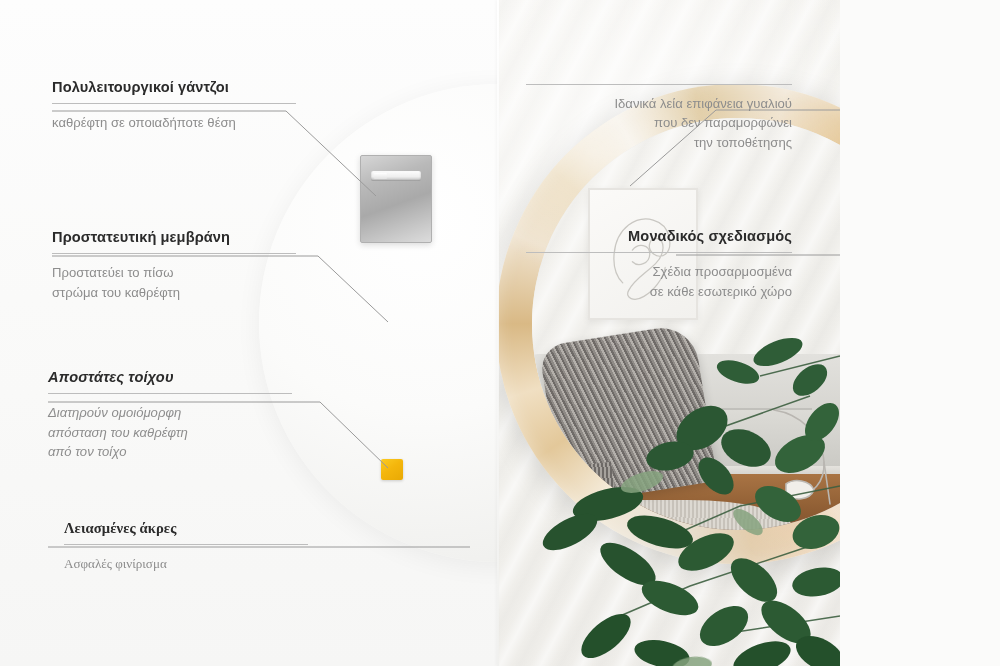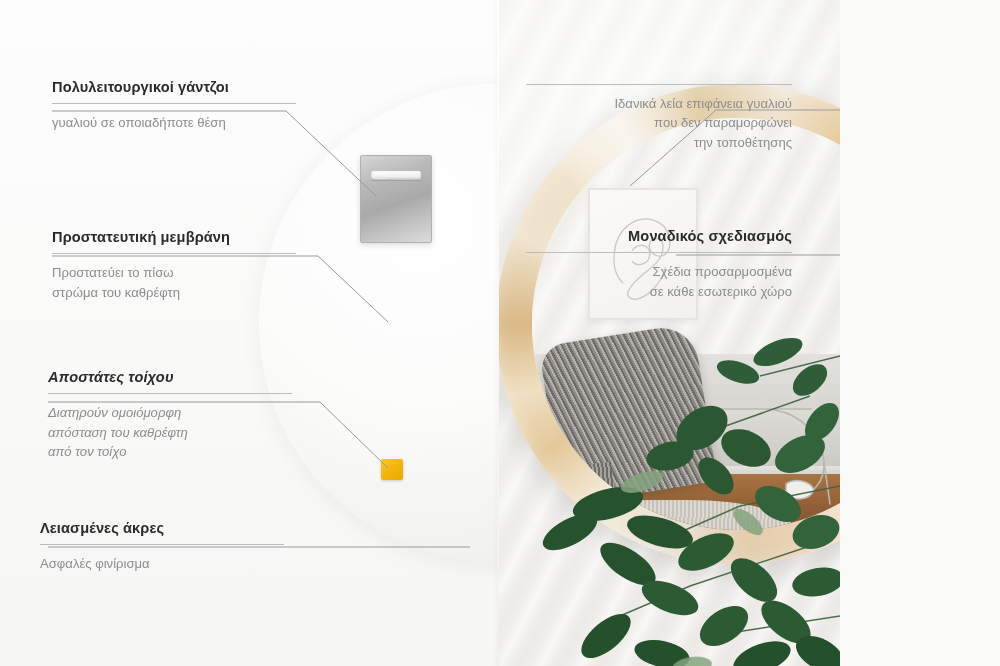--- a/index.html
+++ b/index.html
@@ -338,39 +338,39 @@
       <path d="M48 402 L320 402 L388 468"></path>
       <path d="M48 547 L470 547"></path>
       <path d="M952 110 L716 110 L630 186"></path>
       <path d="M952 255 L676 255"></path>
     </g>
   </svg>
 
   <div class="callout left" style="top:78px; left:52px; width:244px;">
     <h3>Πολυλειτουργικοί γάντζοι</h3>
     <div class="rule"></div>
-    <p>γυαλιού σε οποιαδήποτε θέση</p>
+    <p>καθρέφτη σε οποιαδήποτε θέση</p>
   </div>
 
   <div class="callout left" style="top:228px; left:52px; width:244px;">
     <h3>Προστατευτική μεμβράνη</h3>
     <div class="rule"></div>
     <p>Προστατεύει το πίσω</p>
     <p>στρώμα του καθρέφτη</p>
   </div>
 
   <div class="callout left" style="top:368px; left:48px; width:244px;font-style:italic;">
     <h3>Αποστάτες τοίχου</h3>
     <div class="rule"></div>
     <p>Διατηρούν ομοιόμορφη</p>
     <p>απόσταση του καθρέφτη</p>
     <p>από τον τοίχο</p>
   </div>
 
-  <div class="callout left" style="top:519px; left:40px; width:244px;">
+  <div class="callout left" style="top:519px; left:64px; width:244px;font-family:Liberation Serif, serif;">
     <h3>Λειασμένες άκρες</h3>
     <div class="rule"></div>
     <p>Ασφαλές φινίρισμα</p>
   </div>
 
   <div class="callout right" style="top:77px; right:48px; width:266px;">
     <div class="rule"></div>
     <p>Ιδανικά λεία επιφάνεια γυαλιού</p>
     <p>που δεν παραμορφώνει</p>
     <p>την τοποθέτησης</p>

